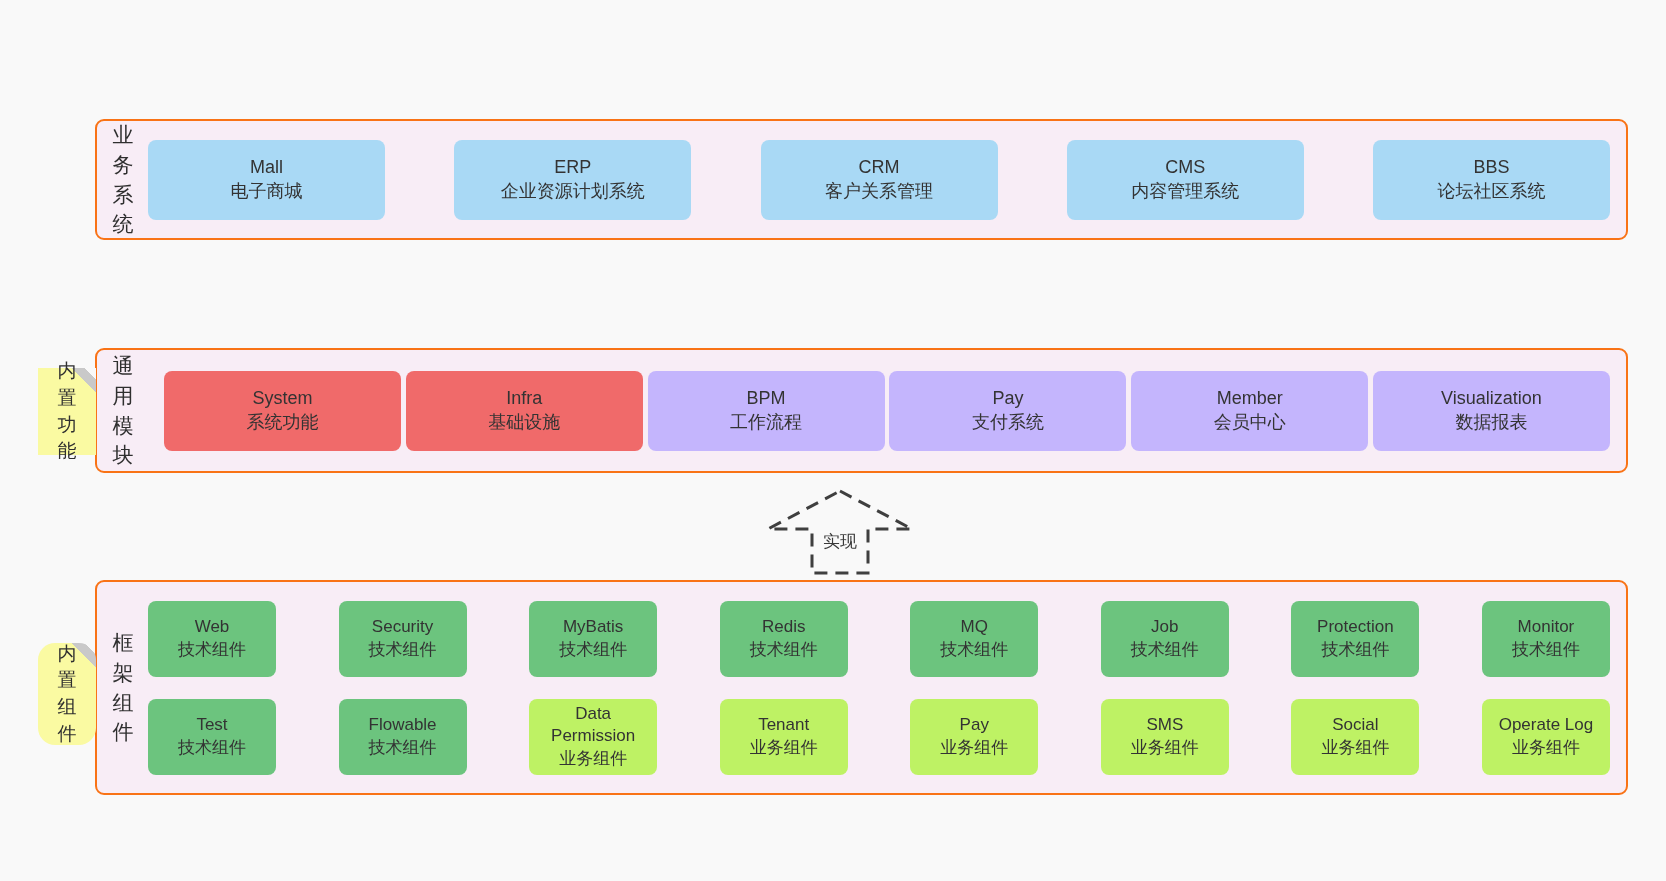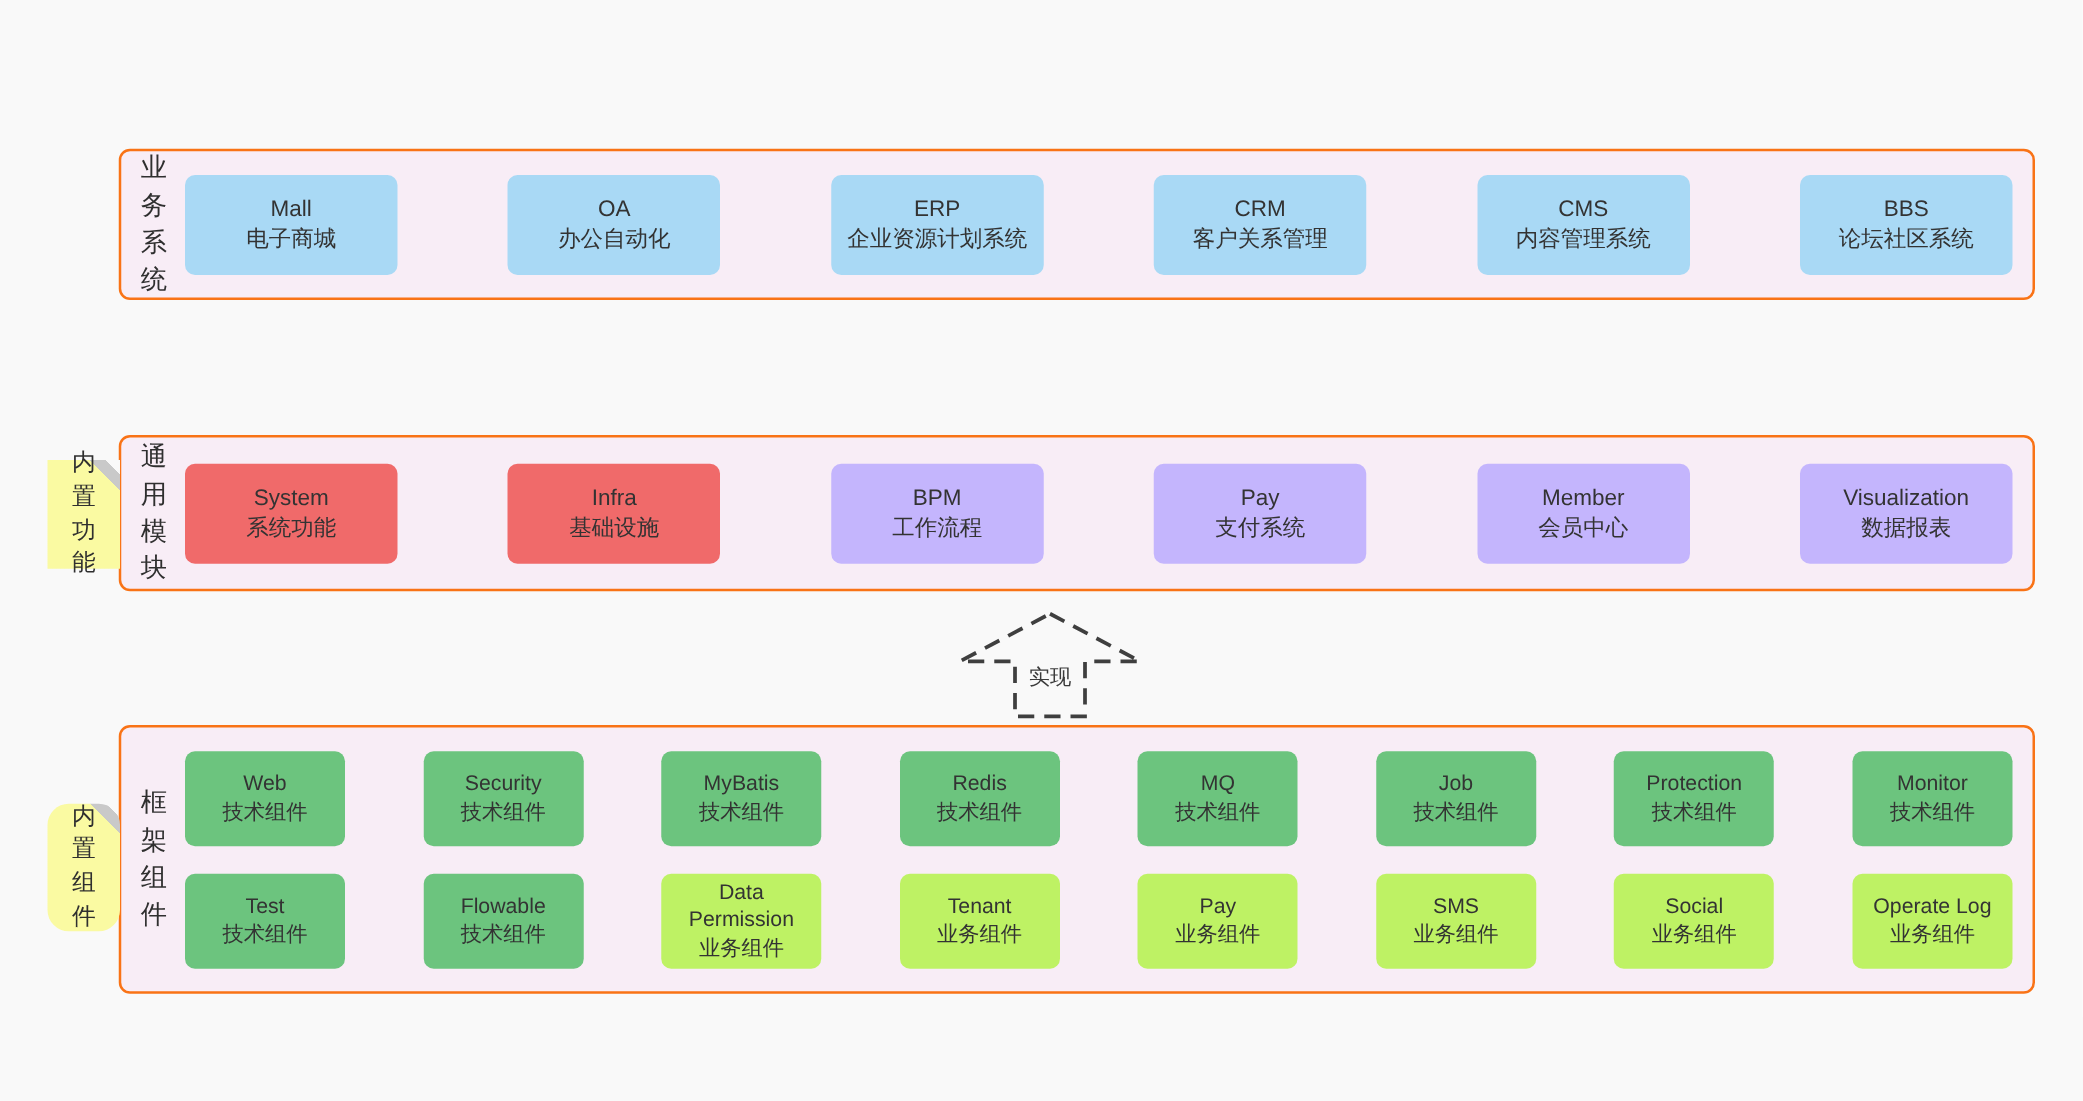--- a/index.html
+++ b/index.html
@@ -8,42 +8,42 @@
     background:#f9f9f9; overflow:hidden;
     font-family:"Liberation Sans","DejaVu Sans",sans-serif;
     color:#333333;
   }
   .band {
     position:absolute; left:95px; width:1533px; box-sizing:border-box;
     background:#f8edf6; border:2px solid #f97316; border-radius:9px;
     display:flex; align-items:center;
   }
   .band1 { top:119px; height:121px; }
-  .band2 { top:348px; height:125px; }
+  .band2 { top:348px; height:125px;gap:16px; }
   .band3 { top:580px; height:215px; }
   .v-label {
     flex:0 0 auto; width:26px; margin-left:13px;
     font-size:21px; line-height:1.42; word-break:break-all;
     text-align:center; color:#2f2f2f;
   }
   .row {
     flex:1; display:flex; justify-content:space-between; align-items:center;
     padding:0 16px 0 12px;
   }
   .stack {
     flex:1; display:flex; flex-direction:column; gap:22px;
     padding:0 16px 0 12px;
   }
   .stack .row { flex:0 0 auto; padding:0; }
   .box {
     display:flex; flex-direction:column; justify-content:center; align-items:center;
     border-radius:8px; text-align:center; line-height:1.32; box-sizing:border-box;
     padding:2px 6px;
   }
-  .cols6 .box { width:170px; height:80px; font-size:18px; }
+  .cols6 .box { width:237px; height:80px; font-size:18px; }
   .cols8 .box { width:128px; height:76px; font-size:17px; }
   .blue   { background:#a9d9f5; }
   .red    { background:#f06a6a; }
   .pink   { background:#c4b5fd; }
   .green  { background:#6cc47e; }
   .lgreen { background:#bef264; }
   .arrow { position:absolute; width:150px; height:88px; }
   .arrow1 { left:752px; top:256px; }
   .arrow2 { left:765px; top:488px; }
   .arrow svg { width:100%; height:100%; display:block; }
@@ -67,24 +67,20 @@
 <div class="stage">
 
   <section class="band band1">
     <div class="v-label">业务系统</div>
     <div class="row cols6">
       <div class="box blue">
         <div>Mall</div>
         <div>电子商城</div>
       </div>
       <div class="box blue">
-        <div>OA</div>
-        <div>办公自动化</div>
-      </div>
-      <div class="box blue">
         <div>ERP</div>
         <div>企业资源计划系统</div>
       </div>
       <div class="box blue">
         <div>CRM</div>
         <div>客户关系管理</div>
       </div>
       <div class="box blue">
         <div>CMS</div>
         <div>内容管理系统</div>

